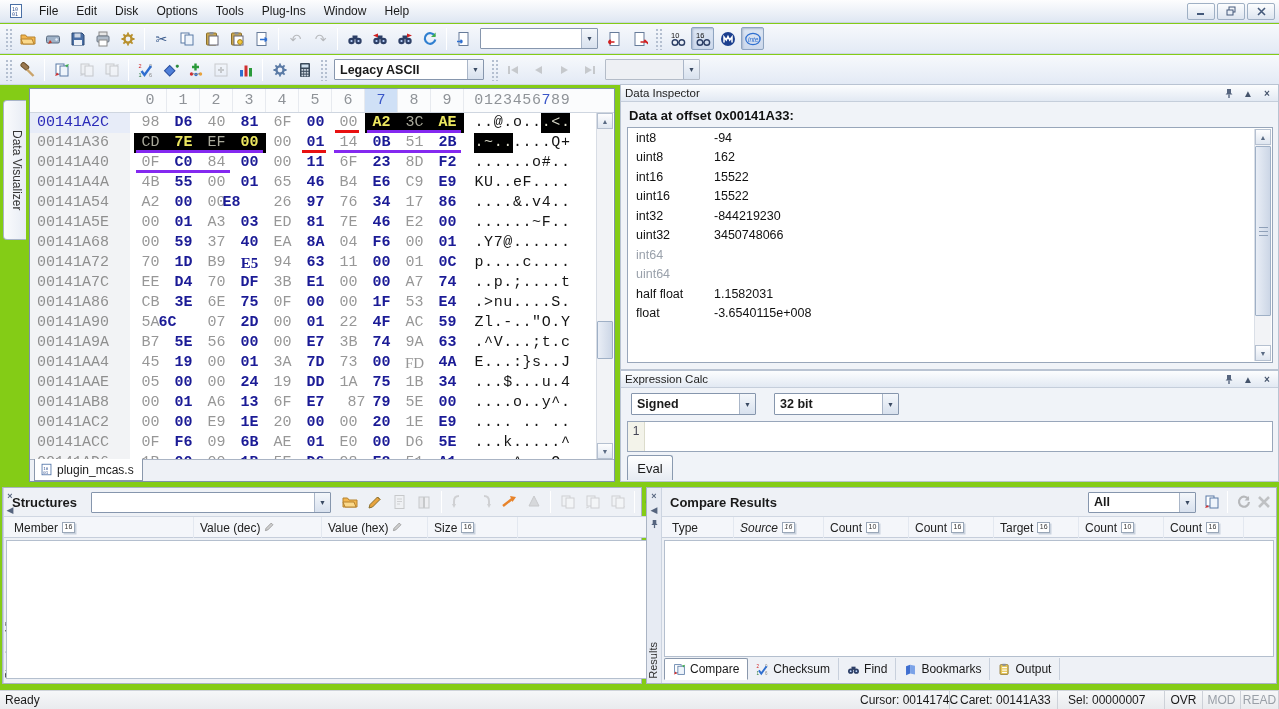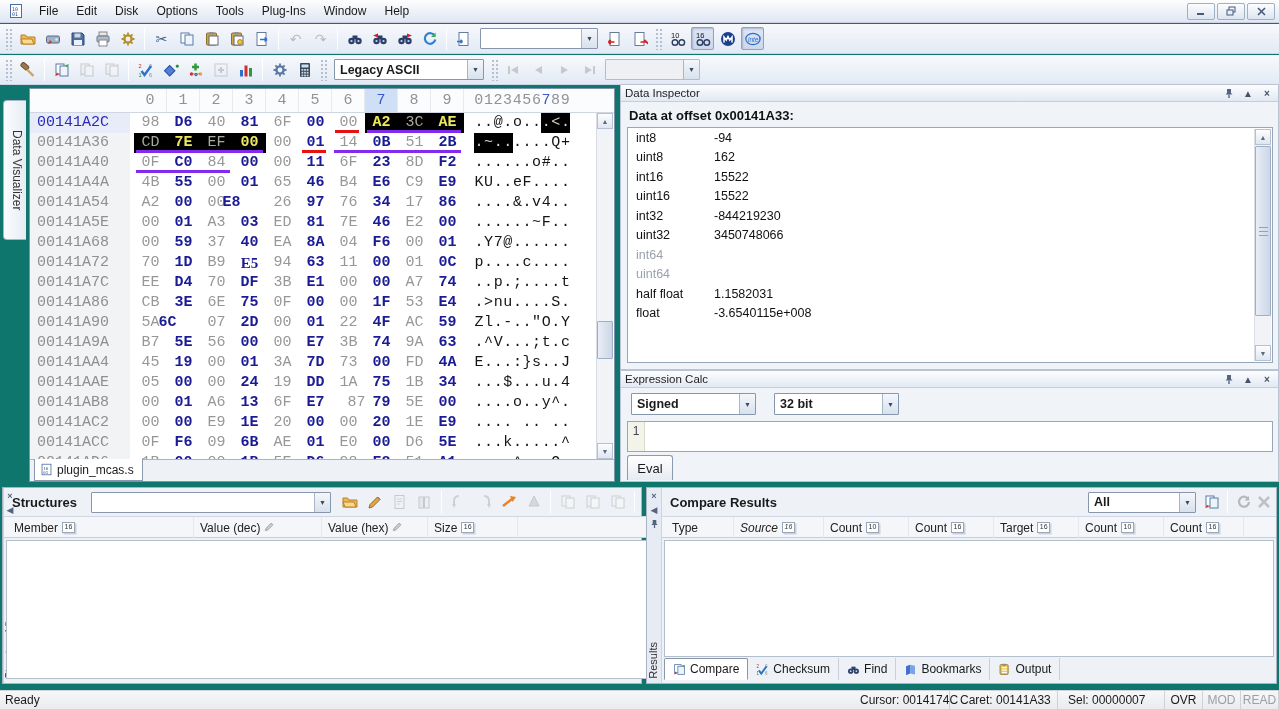--- a/index.html
+++ b/index.html
@@ -1,18 +1,18 @@
 <!DOCTYPE html>
 <html><head>
 <meta charset="utf-8">
 <style>
   * { margin:0; padding:0; box-sizing:border-box; }
   html,body { width:1279px; height:709px; overflow:hidden; }
   body { font-family:"Liberation Sans","DejaVu Sans",sans-serif; font-size:12px; color:#1a1a1a; background:#e9edf6; }
-  #app { position:relative; width:1279px; height:709px; background:#0f766e; }
+  #app { position:relative; width:1279px; height:709px; background:#84cc16; }
 
   
   #menubar { position:absolute; left:0; top:0; width:1279px; height:23px;
     background:linear-gradient(#fdfdfe,#dfe7f3); border-bottom:1px solid #c9d2e0; display:flex; align-items:center; }
   #app-icon { width:16px; height:16px; margin:0 6px 0 8px; display:inline-block; }
   .menu-item { padding:3px 9px; cursor:default; }
   #win-controls { margin-left:auto; display:flex; gap:2px; padding-right:4px; }
   .winbtn { width:28px; height:17px; border:1px solid #9fb0c4; border-radius:2px;
     background:linear-gradient(#fcfdfe,#dde5f0); display:flex; align-items:center; justify-content:center;
     font-size:10px; color:#44597a; }
@@ -845,21 +845,21 @@
           <div class="hxrow">
             <span class="hx-off">00141AA4</span>
             <span class="hxb b0" style="left: 104px;">45</span>
             <span class="hxb b1" style="left: 137px;">19</span>
             <span class="hxb b0" style="left: 170px;">00</span>
             <span class="hxb b1" style="left: 203px;">01</span>
             <span class="hxb b0" style="left: 236px;">3A</span>
             <span class="hxb b1" style="left: 269px;">7D</span>
             <span class="hxb b0" style="left: 302px;">73</span>
             <span class="hxb b1" style="left: 335px;">00</span>
-            <span class="hxb b0" style="left: 368px;">FD</span>
+            <span class="hxb b0" style="left: 368px; font-family: Liberation Serif, serif;">FD</span>
             <span class="hxb b1" style="left: 401px;">4A</span>
             <span class="hxa" style="left: 444px;">E</span>
             <span class="hxa" style="left: 453.6px;">.</span>
             <span class="hxa" style="left: 463.2px;">.</span>
             <span class="hxa" style="left: 472.8px;">.</span>
             <span class="hxa" style="left: 482.4px;">:</span>
             <span class="hxa" style="left: 492px;">}</span>
             <span class="hxa" style="left: 501.6px;">s</span>
             <span class="hxa" style="left: 511.2px;">.</span>
             <span class="hxa" style="left: 520.8px;">.</span>

